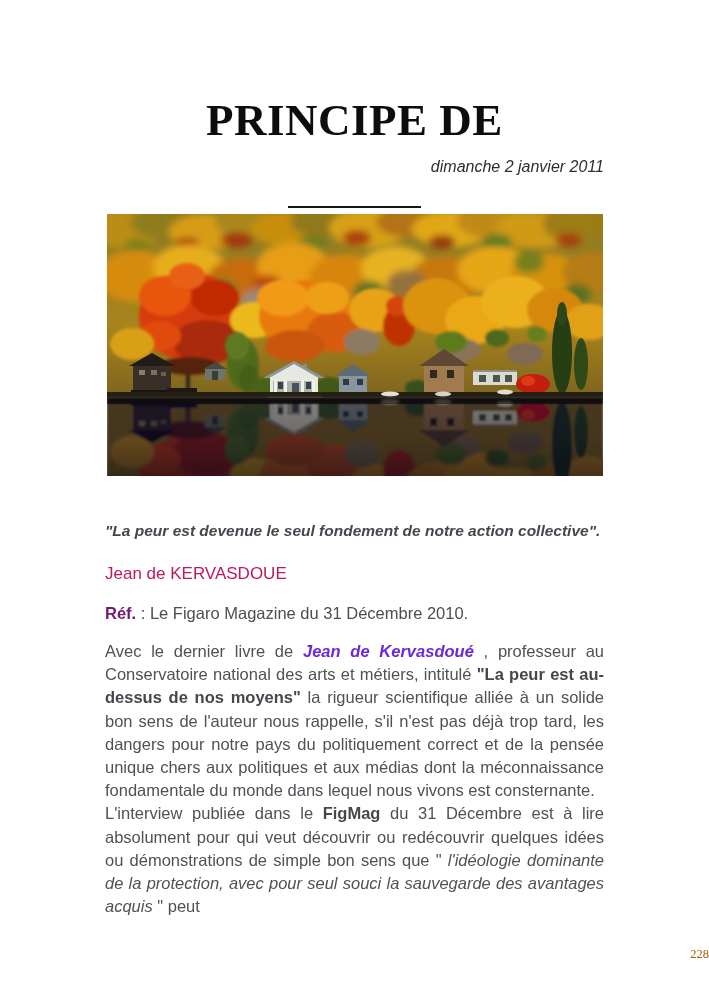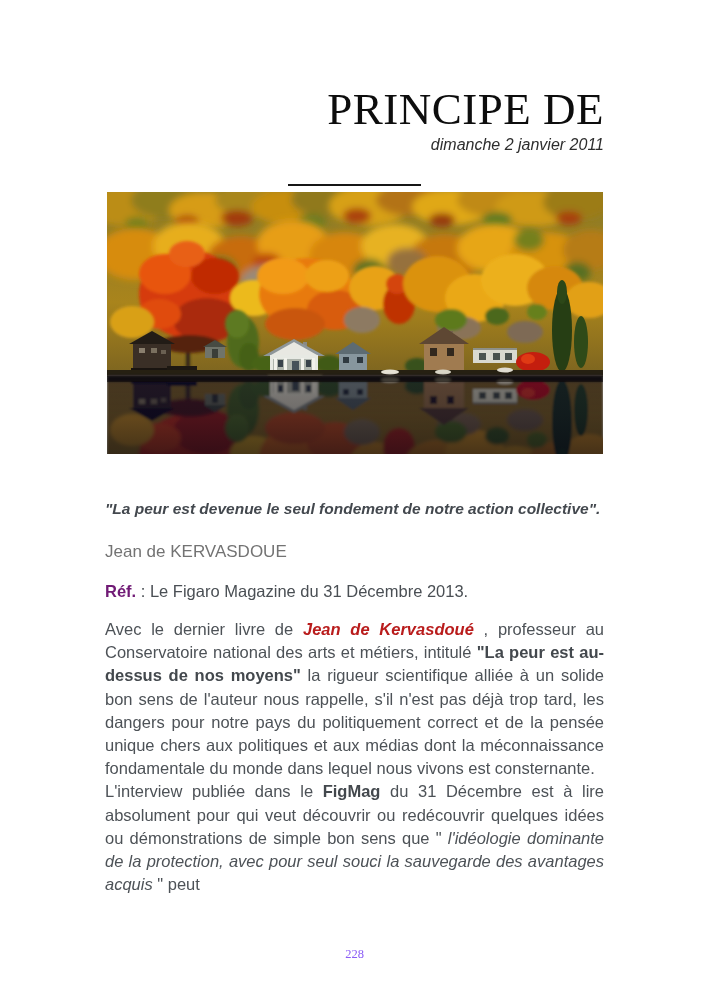--- a/index.html
+++ b/index.html
@@ -7,56 +7,56 @@
     position:relative;
     width:709px; height:992px;
     background:#ffffff;
     font-family:"Liberation Sans", sans-serif;
     overflow:hidden;
     box-sizing:border-box;
     padding-top:84px;
   }
   .content { width:499px; margin:0 auto; }
   h1.title {
-    margin:0; text-align:right;
+    margin:11px; text-align:center;
     font-family:"Liberation Serif", serif;
-    font-weight:normal; font-size:45px; line-height:50px;
+    font-weight:bold; font-size:45px; line-height:50px;
     color:#0d0d0d; letter-spacing:0.5px;
   }
   h1.title span { display:block; }
   .date {
     text-align:right; font-style:italic;
     font-size:16px; line-height:22px; color:#2e2e2e;
   }
   .divider {
     width:133px; border:none; border-top:2px solid #161616;
     margin:28px auto 0;
   }
   figure.photo { margin:6px auto 0; width:496px; height:262px; padding:0; }
   figure.photo svg { display:block; }
   .quote {
     margin:44px 0 0; font-weight:bold; font-style:italic;
     font-size:15.5px; line-height:21px; color:#43484e;
   }
-  .author { margin:22px 0 0; font-size:17px; line-height:22px; color:#737373; }
+  .author { margin:22px 0 0; font-size:17px; line-height:22px; color:#be185d; }
   .ref { margin:17px 0 0; font-size:16.5px; line-height:22px; color:#4a4f54; }
   .ref strong { color:#701a75; }
   .body-text {
     margin-top:16px; font-size:16.5px; line-height:23.2px;
     color:#4d5257; text-align:justify;
   }
   .body-text p { margin:0; }
   .seg-n {}
   .seg-b { font-weight:bold; color:#43484d; }
-  .seg-bi { font-weight:bold; font-style:italic; color:#b91c1c; }
+  .seg-bi { font-weight:bold; font-style:italic; color:#6d28d9; }
   .seg-i { font-style:italic; }
   .page-number {
     position:absolute; left:0; right:0; bottom:30px;
-    text-align:center; font-family:"Liberation Serif", serif;
-    font-size:12.5px; color:#8b5cf6;
+    text-align:right; font-family:"Liberation Serif", serif;
+    font-size:12.5px; color:#a16207;
   }
 </style>
 </head>
 <body>
 
 <div class="page">
   <div class="content">
 
     <h1 class="title">
       <span>PRINCIPE DE</span>
@@ -262,21 +262,21 @@
         <use href="#scene" transform="translate(0,368) scale(1,-1)" filter="url(#refl)"></use>
         <rect x="0" y="184" width="496" height="78" fill="url(#waterG)"></rect>
         <rect x="0" y="184" width="496" height="6" fill="#0c0a04" opacity="0.55"></rect>
       </svg>
     </figure>
 
     <p class="quote">"La peur est devenue le seul fondement de notre action collective".</p>
 
     <p class="author">Jean de KERVASDOUE</p>
 
-    <p class="ref"><strong>Réf.</strong><span> : Le Figaro Magazine du 31 Décembre 2013.</span></p>
+    <p class="ref"><strong>Réf.</strong><span> : Le Figaro Magazine du 31 Décembre 2010.</span></p>
 
     <div class="body-text">
       <p><span class="seg-n">Avec le dernier livre de </span><span class="seg-bi">Jean de Kervasdoué</span><span class="seg-n"> , professeur au Conservatoire national des arts et métiers, intitulé </span><span class="seg-b">"La peur est au-dessus de nos moyens"</span><span class="seg-n"> la rigueur scientifique alliée à un solide bon sens de l'auteur nous rappelle, s'il n'est pas déjà trop tard, les dangers pour notre pays du politiquement correct et de la pensée unique chers aux politiques et aux médias dont la méconnaissance fondamentale du monde dans lequel nous vivons est consternante.</span></p>
       <p><span class="seg-n">L'interview publiée dans le </span><span class="seg-b">FigMag</span><span class="seg-n"> du 31 Décembre est à lire absolument pour qui veut découvrir ou redécouvrir quelques idées ou démonstrations de simple bon sens que " </span><span class="seg-i">l'idéologie dominante de la protection, avec pour seul souci la sauvegarde des avantages acquis</span><span class="seg-n"> " peut</span></p>
     </div>
 
   </div>
 
   <div class="page-number">228</div>
 </div>

